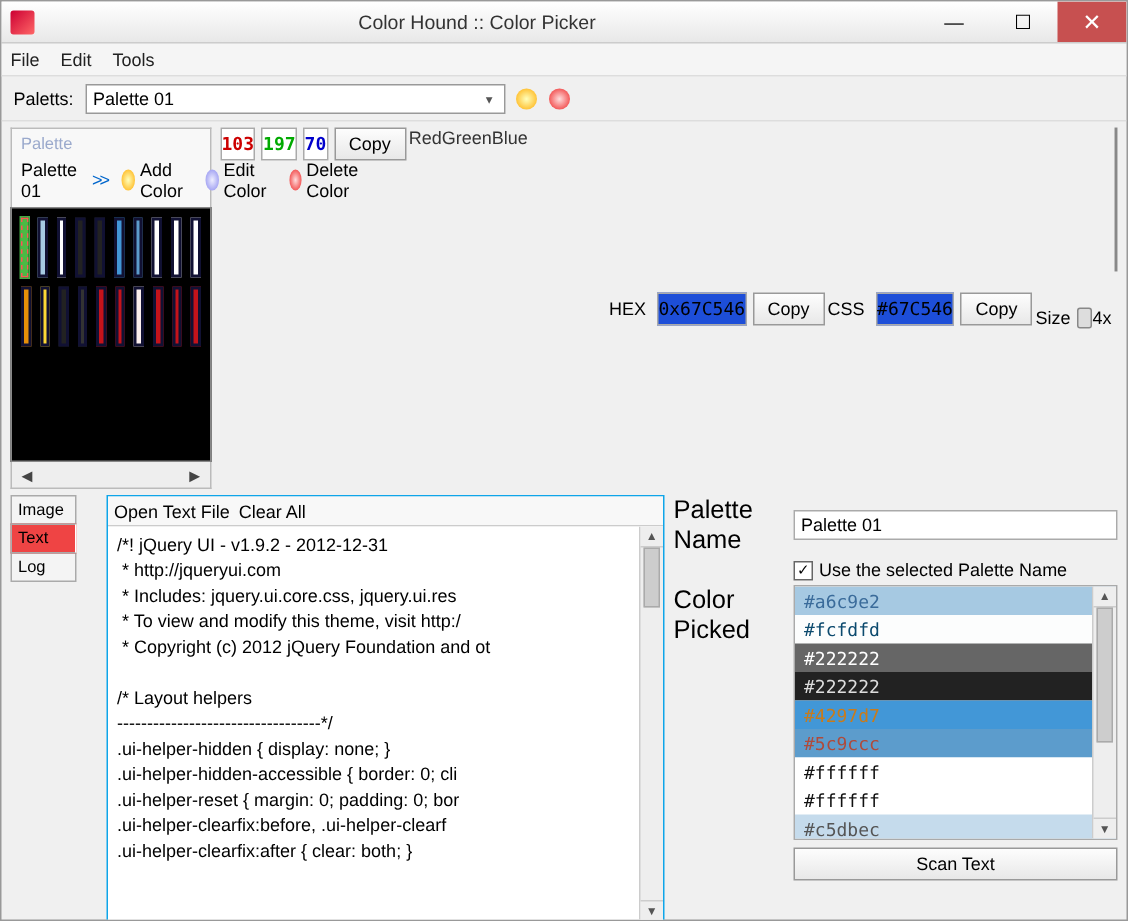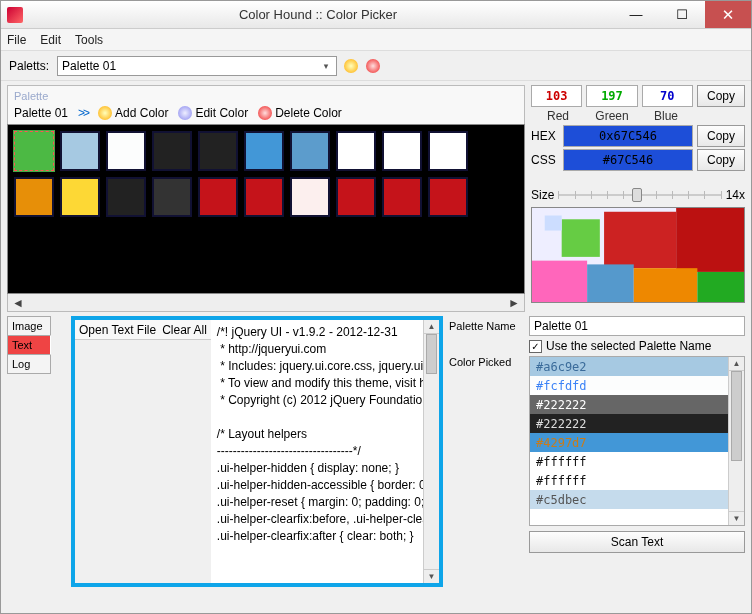--- a/index.html
+++ b/index.html
@@ -26,21 +26,21 @@
 .pal-tools .btnlbl{display:flex;align-items:center;gap:3px}
 .mini-icon{width:14px;height:14px;border-radius:50%;display:inline-block}
 .mi-add{background:radial-gradient(#ffb,#fa0)}
 .mi-edit{background:radial-gradient(#eef,#88e)}
 .mi-del{background:radial-gradient(#fdd,#e22)}
 .pal-grid{height:170px;background:#000;border:1px solid #888;position:relative;overflow:hidden}
 .swrow{display:flex;gap:6px;padding:6px 6px 0 6px}
 .sw{width:40px;height:40px;border:2px solid #113}
 .sw.sel{border:1px dashed #f55;outline:1px solid #4a4}
 .hscroll{height:18px;background:#eee;border:1px solid #bbb;border-top:none;display:flex;align-items:center;justify-content:space-between;padding:0 4px;font-size:10px;color:#444}
-.right-pane{flex:0 0 214px;display:flex;flex-direction:column;gap:2px}
+.right-pane{flex:0 0 214px;display:flex;flex-direction:row;gap:2px}
 .rgbrow{display:flex;gap:4px}
 .rgbbox{flex:1;height:22px;border:1px solid #aaa;background:#fff;display:flex;align-items:center;justify-content:center;font-family:monospace;font-weight:bold}
 .r{color:#c00}.g{color:#0a0}.b{color:#00c}
 .btn{border:1px solid #999;background:linear-gradient(#fdfdfd,#e8e8e8);display:flex;align-items:center;justify-content:center;height:22px}
 .copybtn{width:48px}
 .kvrow{display:flex;gap:4px;align-items:center}
 .kvrow .k{width:28px}
 .kvrow .v{flex:1;height:22px;border:1px solid #aaa;background:#1d4ed8;display:flex;align-items:center;justify-content:center;font-family:monospace}
 .rgb-lbls{display:flex;font-size:11px;color:#333}
 .rgb-lbls span{flex:1;text-align:center}
@@ -50,30 +50,30 @@
 .slider .ticks{position:absolute;left:0;right:0;top:6px;height:8px;display:flex;justify-content:space-between}
 .slider .ticks i{width:1px;height:8px;background:#bbb}
 .slider .thumb{position:absolute;top:3px;left:45%;width:10px;height:14px;background:#ddd;border:1px solid #888;border-radius:2px}
 .zoom{height:96px;border:1px solid #888;background:#fff;position:relative;overflow:hidden}
 .zoom svg{width:100%;height:100%}
 .bottom{display:flex;padding:0 6px 6px 6px;gap:20px}
 .vtabs{width:44px;display:flex;flex-direction:column}
 .vtab{border:1px solid #aaa;padding:3px 4px;background:#f4f4f4;margin-bottom:-1px;font-size:11px}
 .vtab.active{background:#ef4444;border-right:1px solid #fff;position:relative;z-index:1}
 .bot-main{flex:1;display:flex;gap:6px}
-.text-wrap{flex:1;min-width:0;display:flex;border:4px solid #0ea5e9}
+.text-wrap{flex:1;min-width:0;display:flex;flex-direction:column;border:1px solid #0ea5e9}
 .text-tb{height:20px;display:flex;align-items:center;padding:0 4px;gap:6px;border-bottom:1px solid #ccc;background:#f8f8f8;font-size:11px}
 .text-body{flex:1;background:#fff;padding:4px 6px;font-family:Consolas,monospace;font-size:12px;line-height:17px;white-space:pre;overflow:hidden;position:relative}
 .vsbar{position:absolute;right:0;top:0;bottom:0;width:16px;background:#eee;border-left:1px solid #ccc}
 .vsbar .th{position:absolute;left:2px;right:2px;top:14px;height:40px;background:#cdcdcd;border:1px solid #aaa}
 .vsbar .ar{position:absolute;left:0;right:0;height:14px;display:flex;align-items:center;justify-content:center;font-size:8px;color:#555;background:#eee}
 .vsbar .ar.t{top:0;border-bottom:1px solid #ccc}.vsbar .ar.b{bottom:0;border-top:1px solid #ccc}
 .pick-wrap{flex:0 0 296px;display:flex;flex-direction:column;gap:3px}
 .prow{display:flex;align-items:center;gap:4px}
-.prow .pl{width:76px;font-size:11px}
+.prow .pl{width:76px;font-size:17px}
 .prow .pv{flex:1;height:20px;border:1px solid #aaa;background:#fff;padding:0 4px;display:flex;align-items:center}
 .chk{width:13px;height:13px;border:1px solid #666;background:#fff;display:inline-flex;align-items:center;justify-content:center;font-size:10px;margin-right:4px}
 .picklist{flex:1;border:1px solid #aaa;background:#fff;position:relative;overflow:hidden}
 .pitem{height:19px;display:flex;align-items:center;padding:0 6px;font-family:Consolas,monospace}
 .scan{height:22px;margin-top:2px}
 </style>
 </head>
 <body>
 
 <div class="titlebar">
@@ -262,24 +262,25 @@
       </div>
       <div class="prow" style="align-items:flex-start">
         <span class="pl">Color Picked</span>
         <div class="picklist" id="picklist" style="height:170px">
           <div class="vsbar">
               <div class="ar t">▲</div>
               <div class="th" style="top:14px;height:90px"></div>
               <div class="ar b">▼</div>
             </div>
         <div class="pitem" style="background: rgb(166, 201, 226); color: rgb(58, 107, 154);">#a6c9e2</div>
-            <div class="pitem" style="background: rgb(252, 253, 253); color: #3b82f6; text-align: center;">#fcfdfd</div>
+            <div class="pitem" style="background: rgb(252, 253, 253); color: #0c4a6e; text-align: center;">#fcfdfd</div>
             <div class="pitem" style="background: rgb(102, 102, 102); color: rgb(255, 255, 255);">#222222</div>
             <div class="pitem" style="background: rgb(34, 34, 34); color: rgb(221, 221, 221);">#222222</div>
             <div class="pitem" style="background: rgb(66, 151, 215); color: rgb(201, 123, 26);">#4297d7</div>
+            <div class="pitem" style="background: rgb(92, 156, 204); color: rgb(176, 74, 58);">#5c9ccc</div>
             <div class="pitem" style="background: rgb(255, 255, 255); color: rgb(17, 17, 17);">#ffffff</div>
             <div class="pitem" style="background: rgb(255, 255, 255); color: rgb(17, 17, 17);">#ffffff</div>
             <div class="pitem" style="background: rgb(197, 219, 236); color: rgb(85, 85, 85);">#c5dbec</div>
           </div>
       </div>
       <div class="prow">
         <span class="pl"></span>
         <div class="btn scan" style="flex:1">Scan Text</div>
       </div>
     </div>

